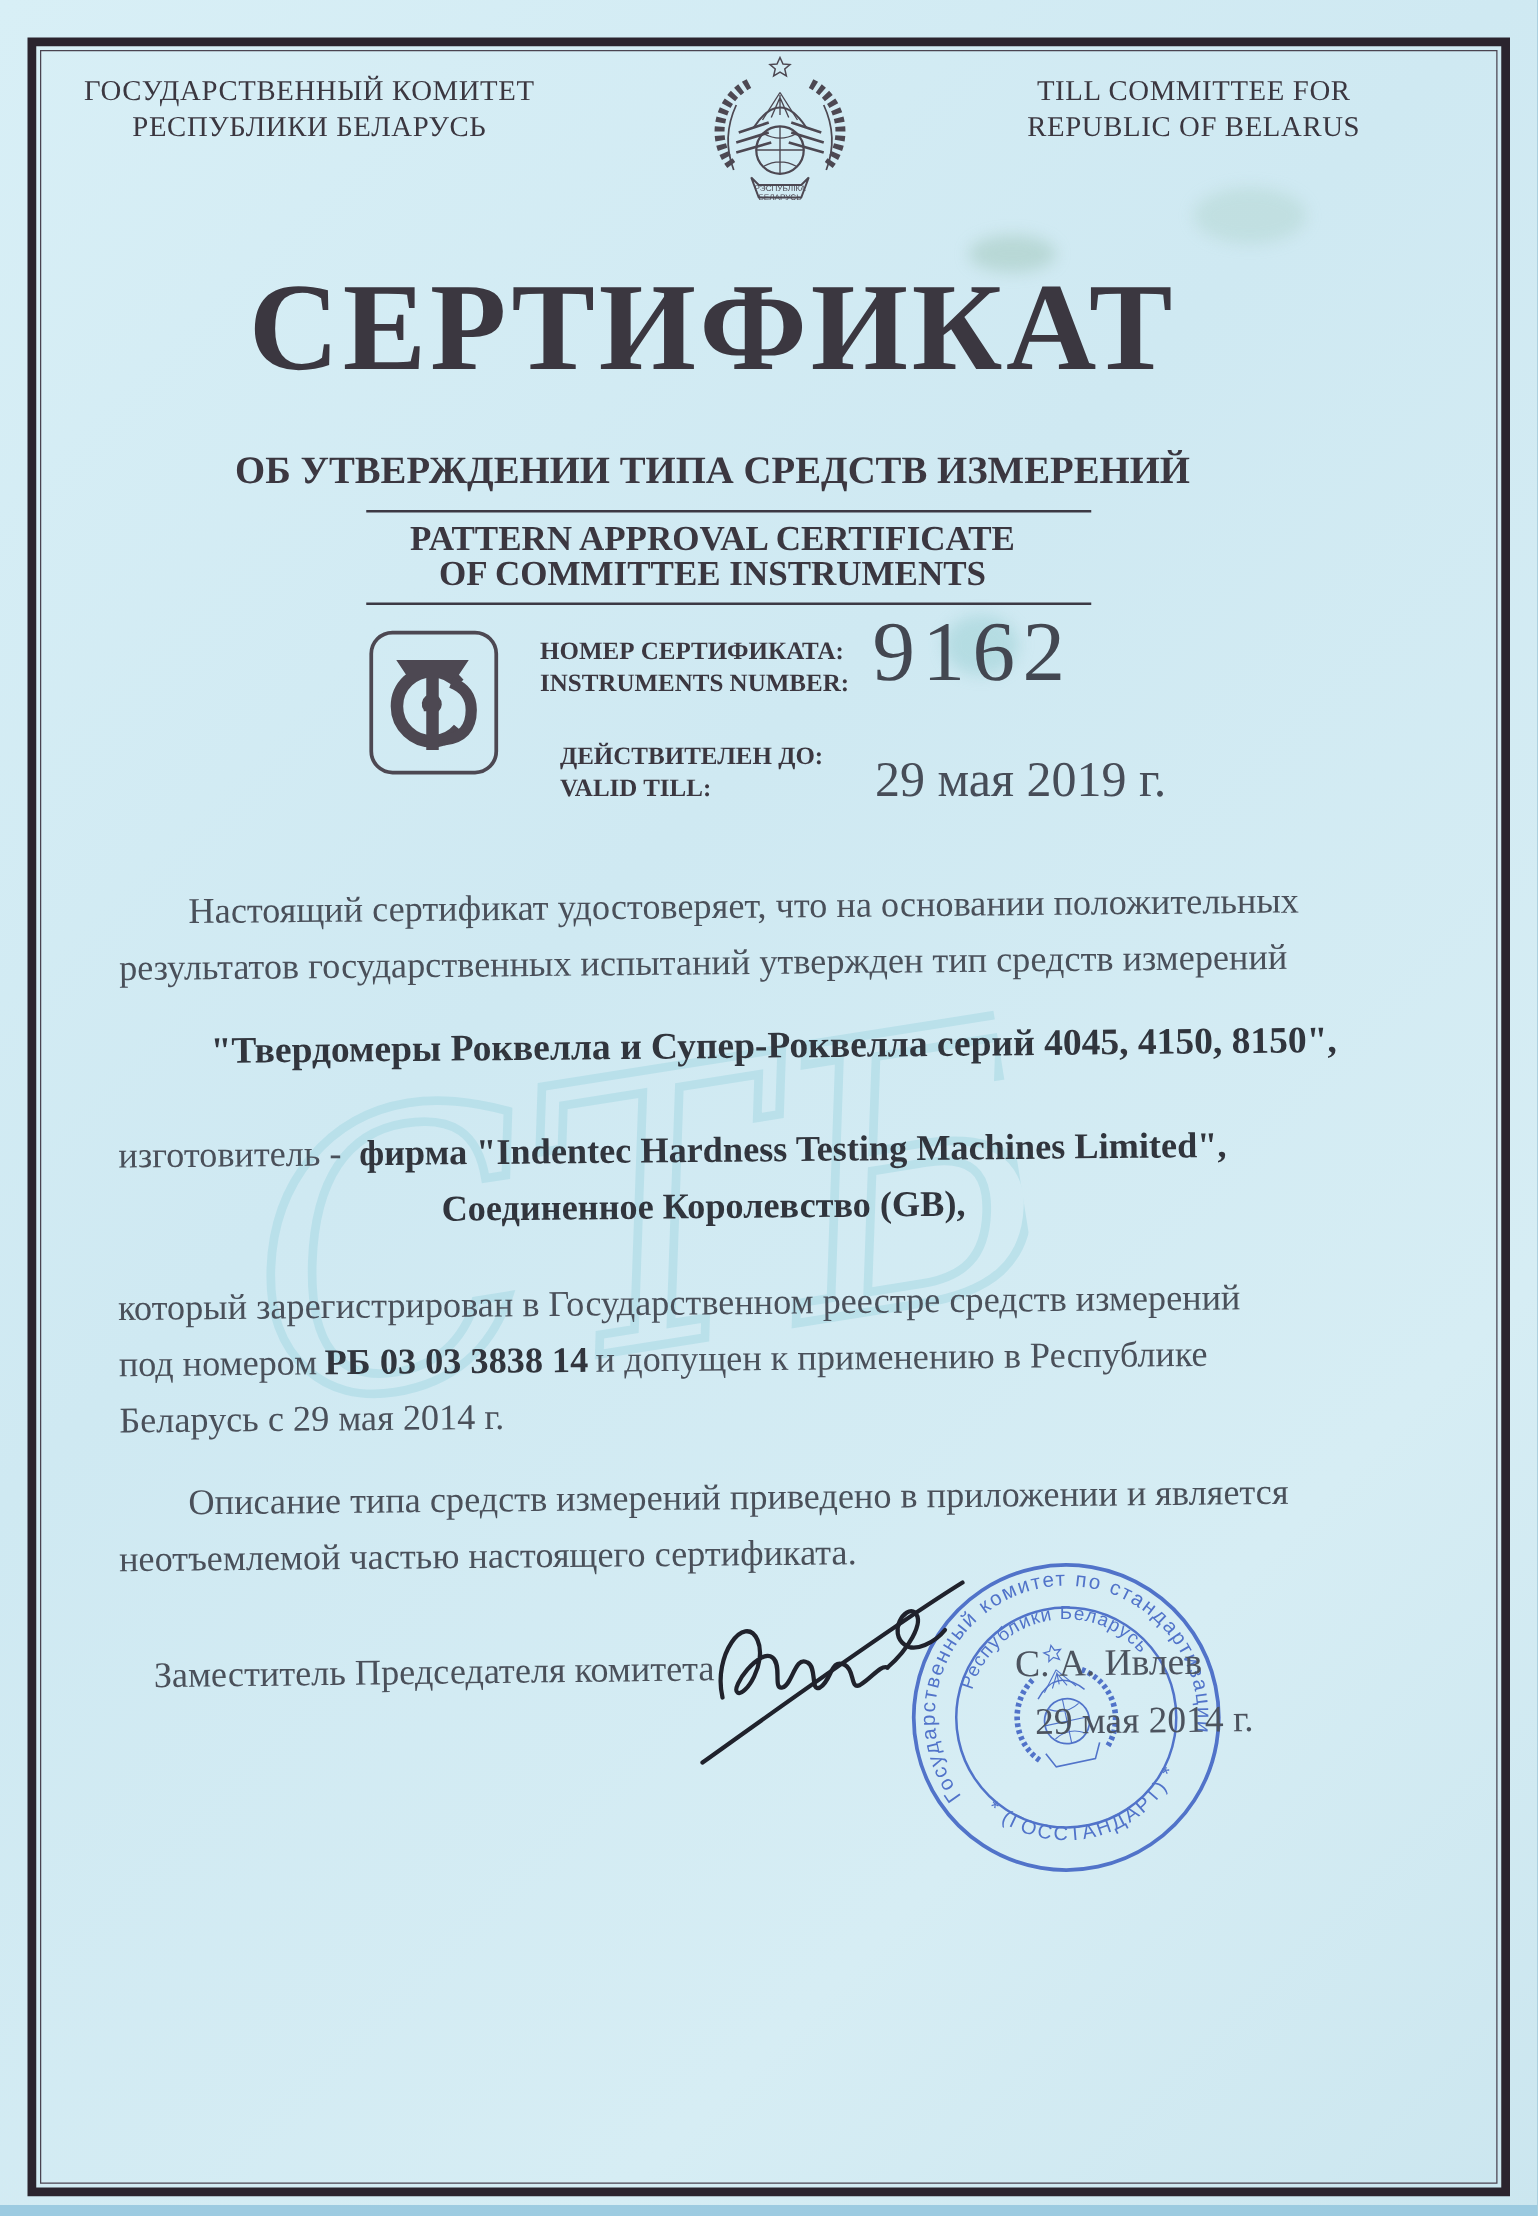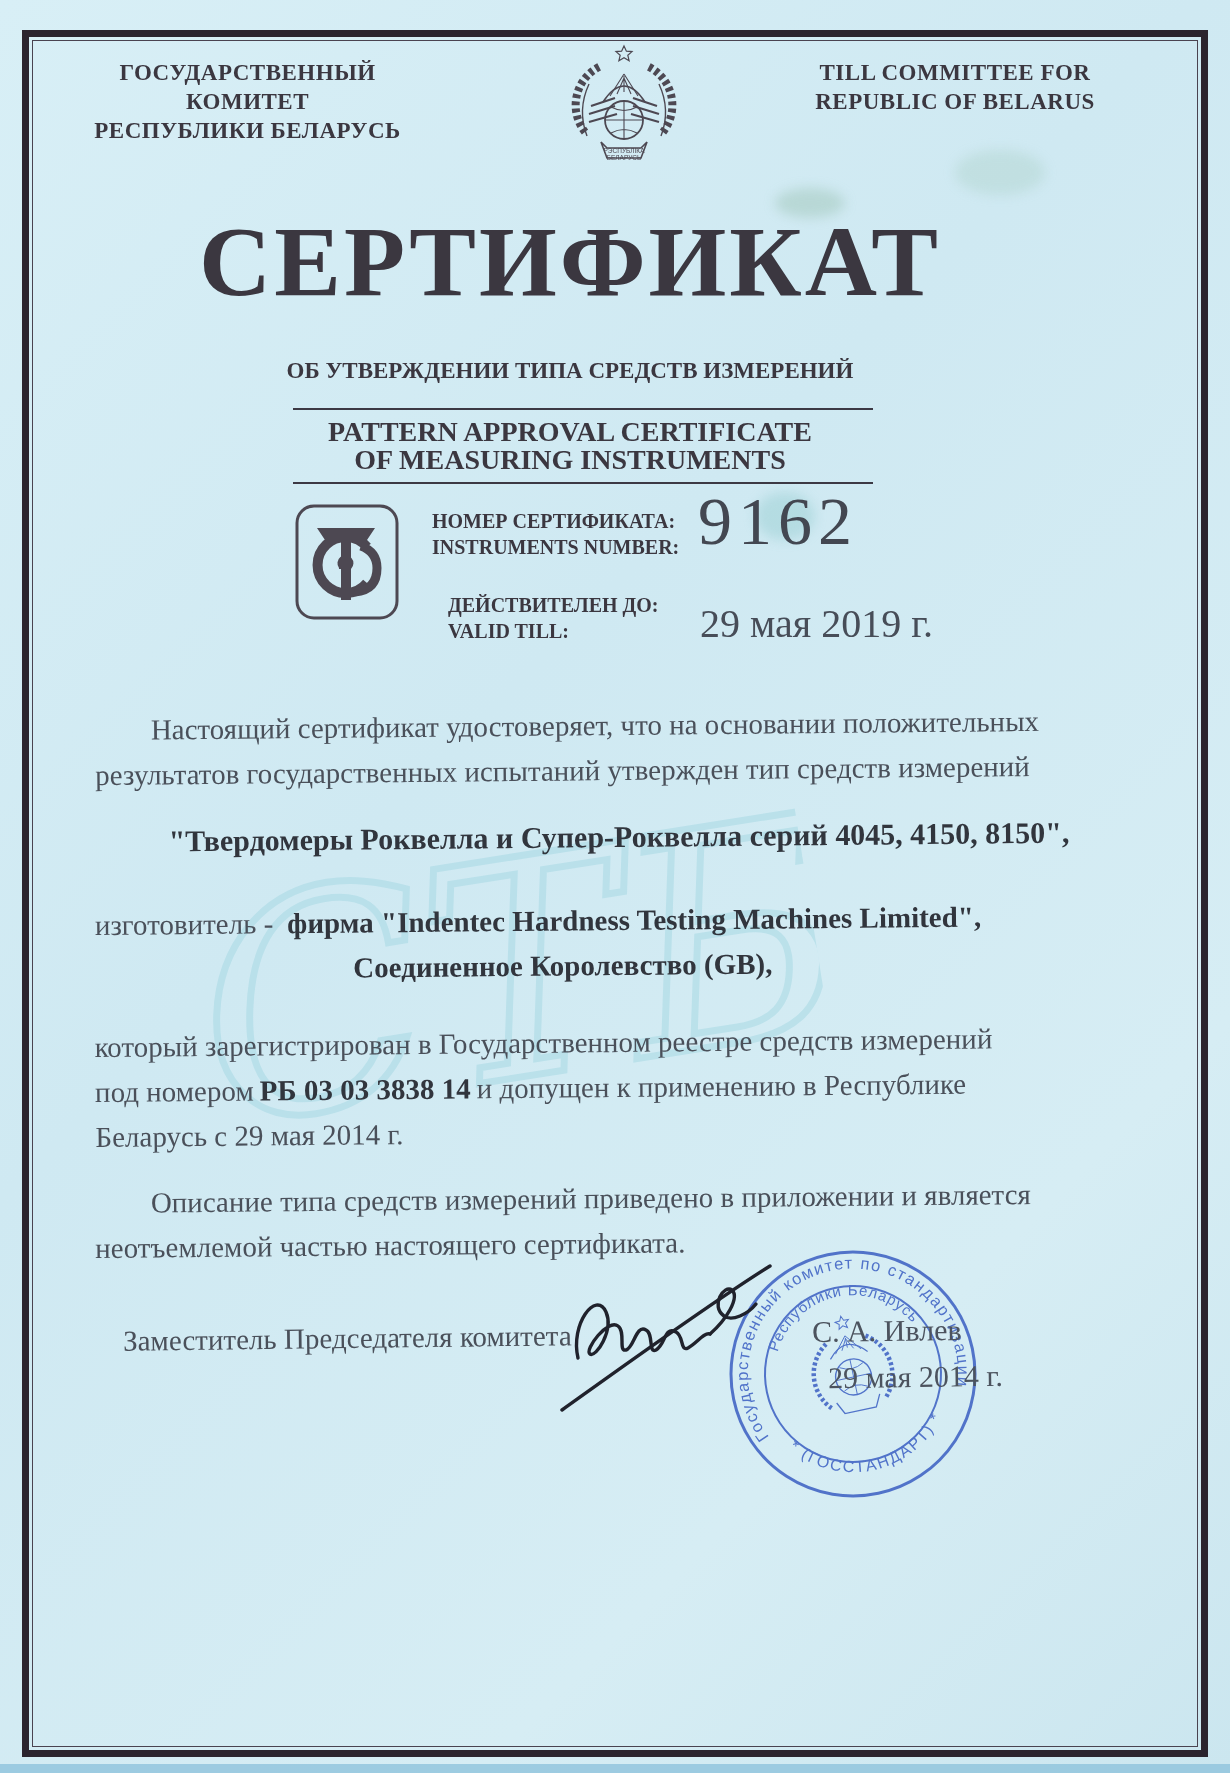--- a/index.html
+++ b/index.html
@@ -19,33 +19,33 @@
     border:1.5px solid #4a4350;}
   .smudge{position:absolute;border-radius:50%;filter:blur(6px);pointer-events:none;}
   .sm1{left:775px;top:188px;width:70px;height:30px;background:rgba(130,175,150,.30);}
   .sm2{left:955px;top:150px;width:90px;height:45px;background:rgba(150,195,175,.25);}
   .sm3{left:755px;top:492px;width:60px;height:48px;background:rgba(110,185,185,.28);}
   .watermark{position:absolute;left:170px;top:700px;width:640px;height:460px;opacity:.55;
     transform:rotate(-9deg);}
   .watermark text{font-family:"DejaVu Serif",serif;font-style:italic;font-size:300px;
     fill:none;stroke:var(--wm);stroke-width:7px;}
   
-  .hdr{position:absolute;top:58px;font-weight:bold;font-size:23px;line-height:29px;
+  .hdr{position:absolute;top:58px;font-weight:normal;font-size:23px;line-height:29px;
     letter-spacing:.5px;color:var(--ink-dark);text-align:center;}
   .hdr-left{left:55px;width:385px;}
   .hdr-right{left:745px;width:420px;}
   .emblem{position:absolute;left:563px;top:40px;width:122px;height:126px;}
   .emblem *{stroke:var(--emblem);fill:none;}
   .emblem text{fill:var(--emblem);stroke:none;font-size:6.5px;font-family:"Liberation Sans",sans-serif;}
   
   .title-block{position:absolute;left:165px;top:212px;width:810px;height:290px;}
   .doc-title{position:absolute;left:0;top:0;width:100%;text-align:center;
     font-size:100px;line-height:100px;font-weight:bold;letter-spacing:3px;color:var(--ink-dark);}
   .sub-ru{position:absolute;left:0;top:146px;width:100%;text-align:center;
-    font-size:23px;font-weight:bold;color:var(--ink-dark);}
+    font-size:31px;font-weight:bold;color:var(--ink-dark);}
   .rule{position:absolute;left:128px;width:580px;border-top:2px solid #3c3944;}
   .rule1{top:196px;} .rule2{top:270px;}
   .sub-en{position:absolute;left:0;width:100%;text-align:center;font-size:28px;
     font-weight:bold;color:var(--ink-dark);}
   .en1{top:204px;} .en2{top:232px;}
   
   .stb-mark{position:absolute;left:293px;top:502px;width:108px;height:120px;}
   .stb-mark .st{stroke:var(--emblem);fill:none;}
   .stb-mark .sf{fill:var(--emblem);stroke:none;}
   .cert-label{position:absolute;left:432px;font-size:20px;font-weight:bold;
@@ -128,21 +128,21 @@
   <div class="hdr hdr-right">
     <div>TILL COMMITTEE FOR</div>
     <div>REPUBLIC OF BELARUS</div>
   </div>
 
   <div class="title-block">
     <div class="doc-title">СЕРТИФИКАТ</div>
     <div class="sub-ru">ОБ УТВЕРЖДЕНИИ ТИПА СРЕДСТВ ИЗМЕРЕНИЙ</div>
     <div class="rule rule1"></div>
     <div class="sub-en en1">PATTERN APPROVAL CERTIFICATE</div>
-    <div class="sub-en en2">OF MEASURING INSTRUMENTS</div>
+    <div class="sub-en en2">OF COMMITTEE INSTRUMENTS</div>
     <div class="rule rule2"></div>
   </div>
 
   <svg class="stb-mark" viewBox="0 0 108 120">
     <rect x="4" y="4" width="100" height="112" rx="17" class="st" stroke-width="3"></rect>
     <path d="M74 45 A28 28 0 1 0 74 81" class="st" stroke-width="10"></path>
     <path d="M46 66 a8 8 0 0 0 0 1 l12 0 a8 8 0 1 0 -12 -1 z" class="sf"></path>
     <path d="M24 26 L82 26 L74 38 L58 38 L58 98 L48 98 L48 38 L32 38 Z" class="sf"></path>
     <path d="M68 44 Q84 50 84 66 Q84 88 62 90" class="st" stroke-width="9"></path>
   </svg>

